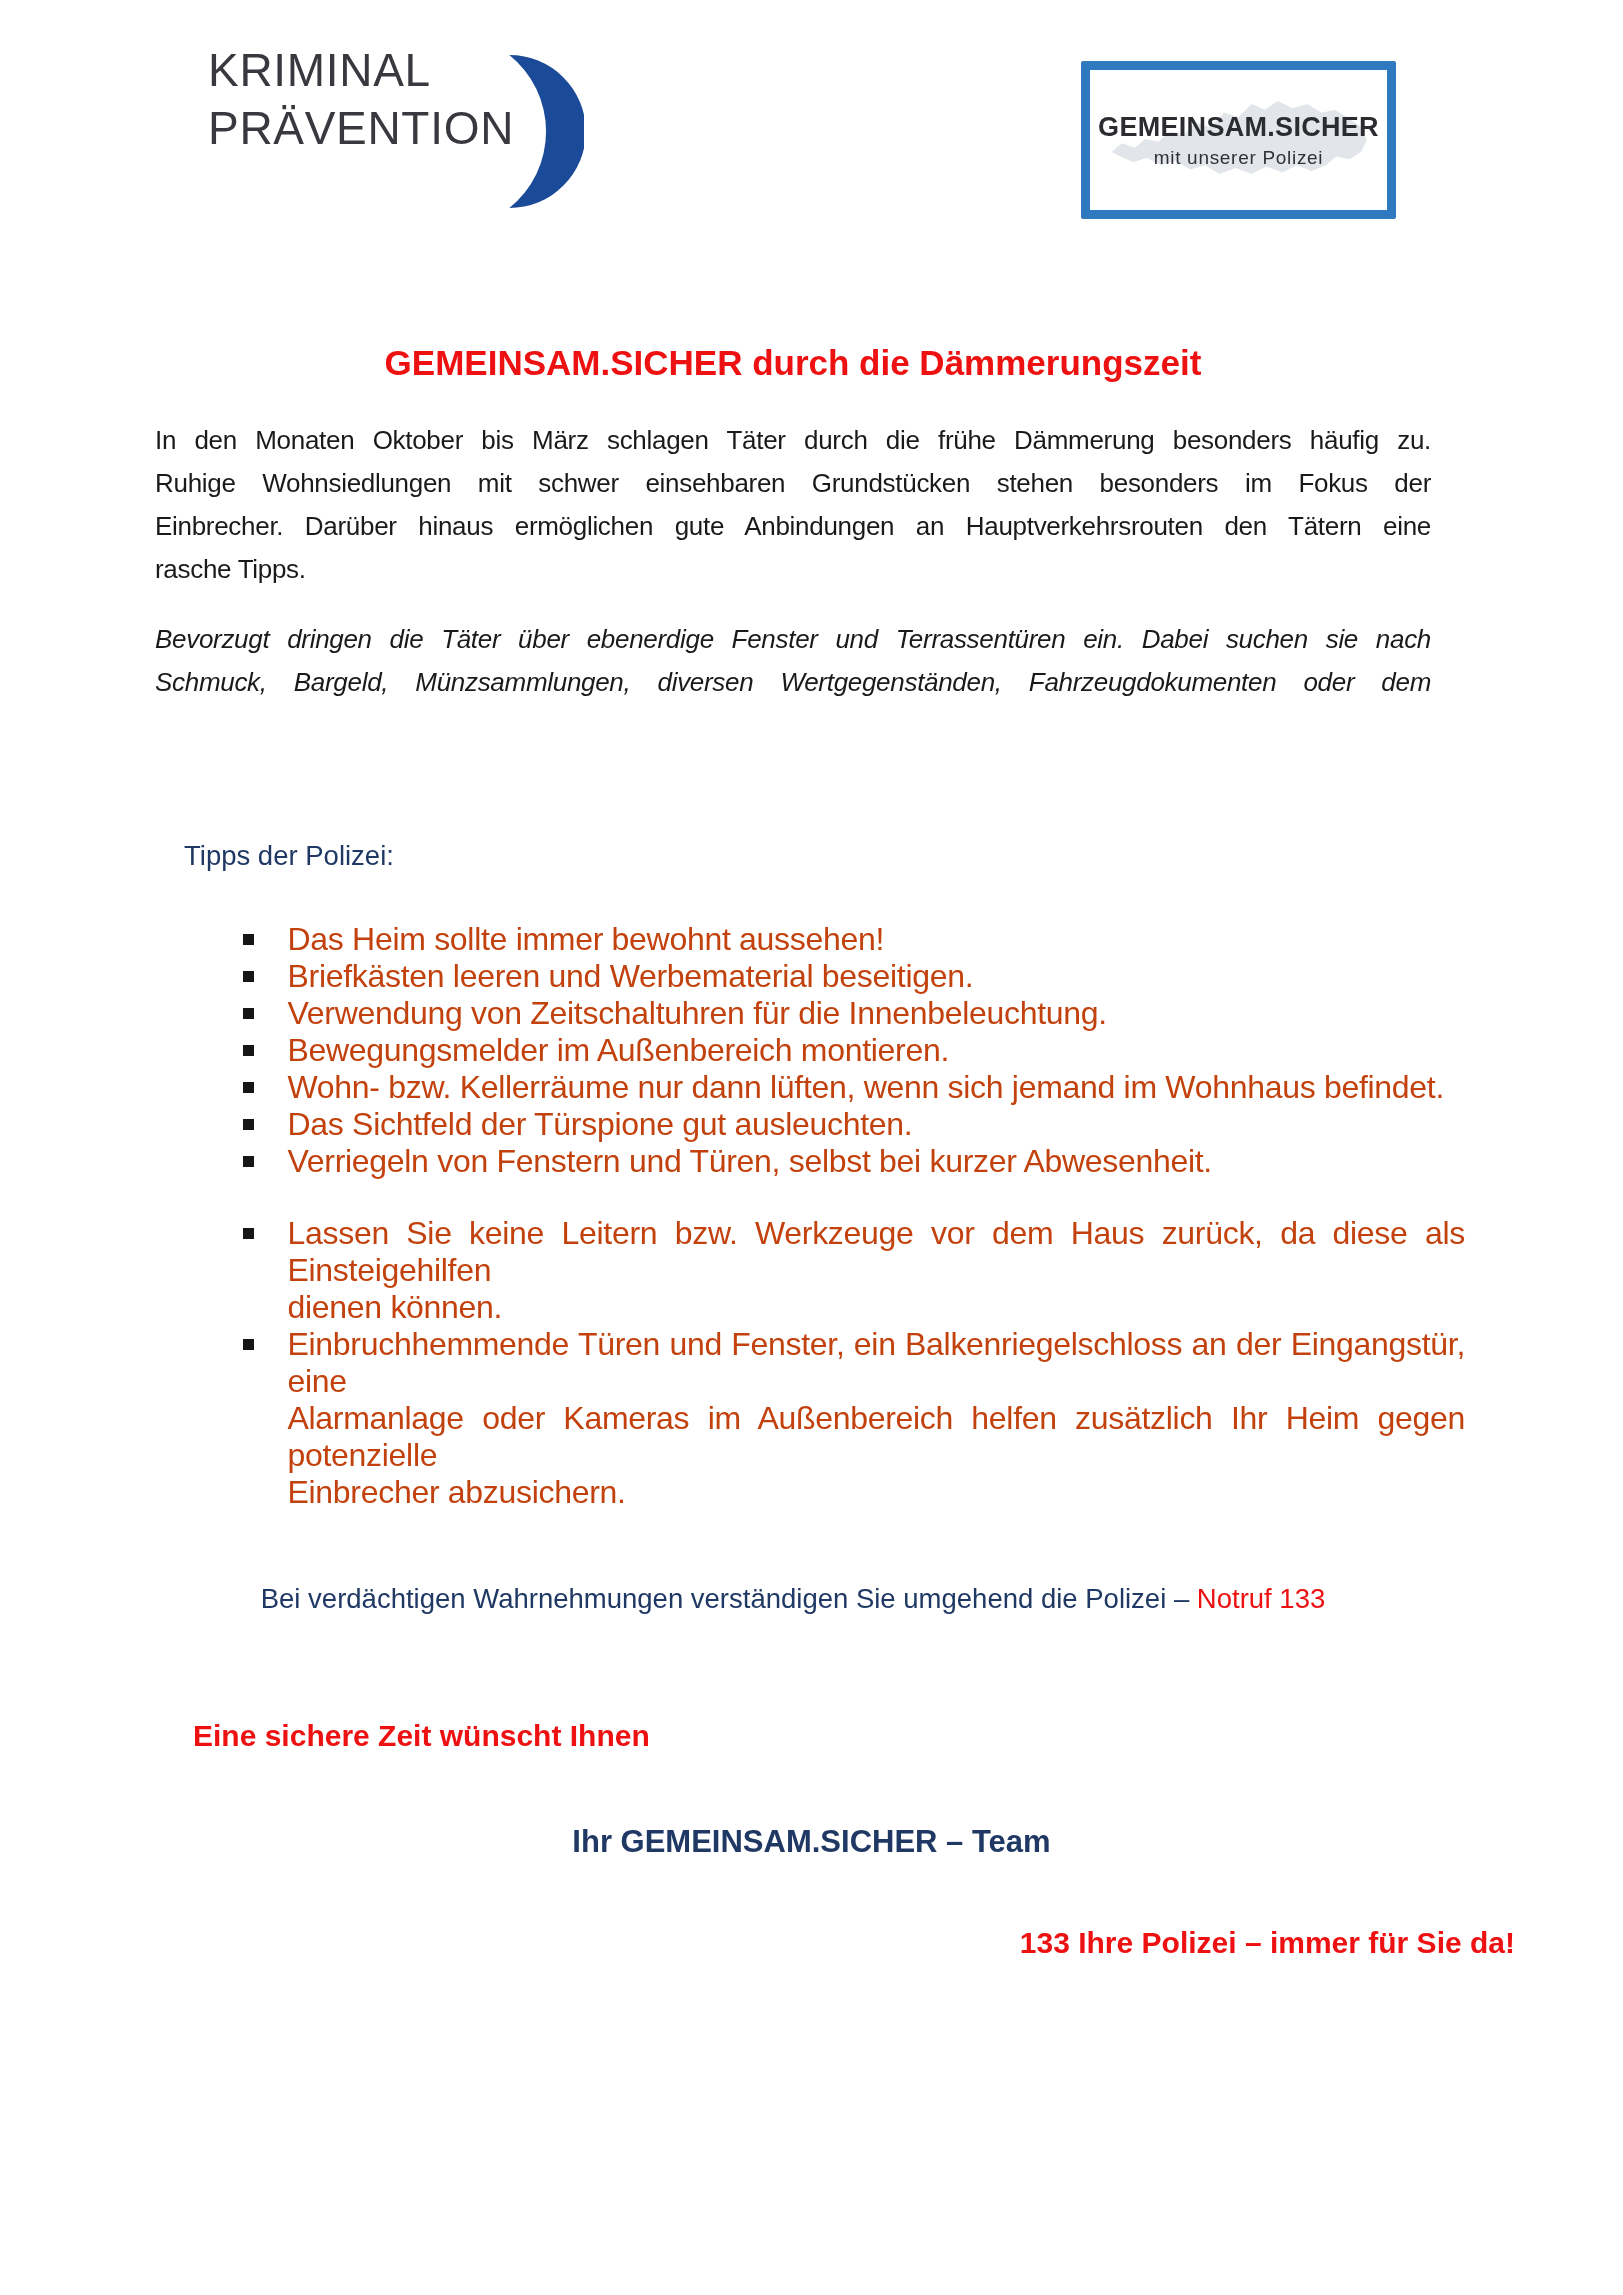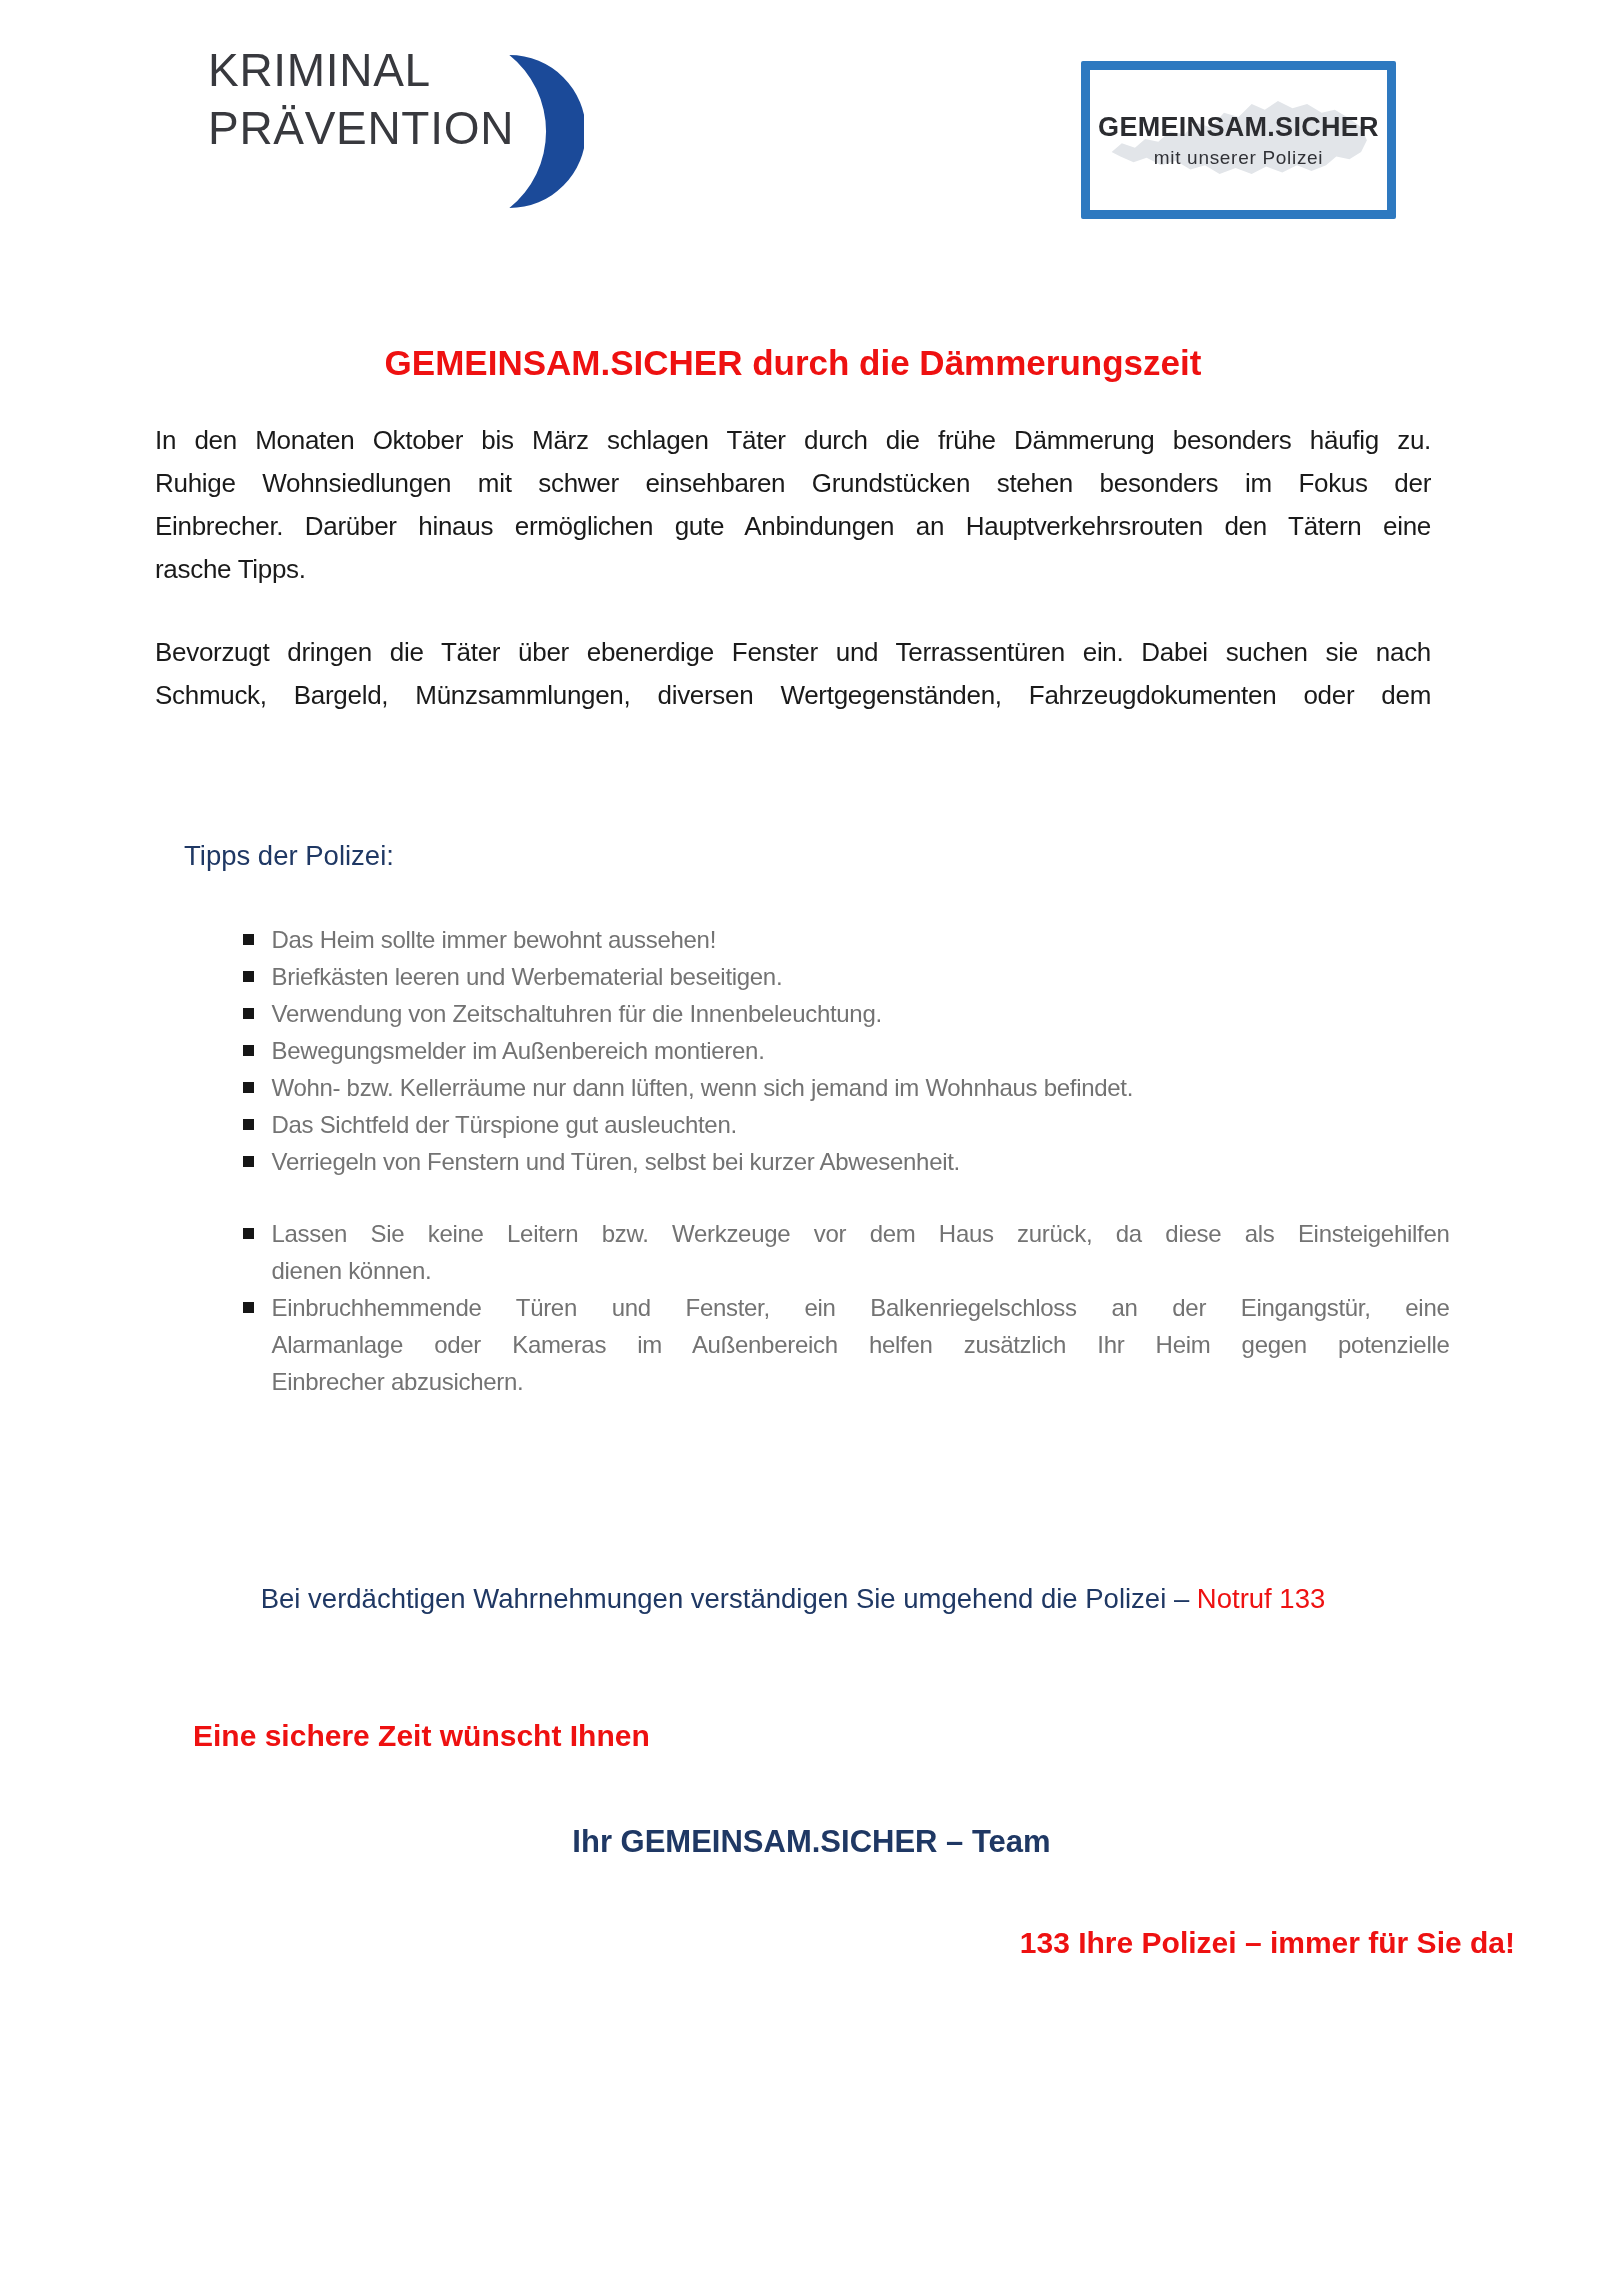--- a/index.html
+++ b/index.html
@@ -34,38 +34,38 @@
     position:absolute; left:155px; width:1276px; top:343px;
     text-align:center; font-size:35px; font-weight:bold; color:#ee1111;
   }
 
   
   .para {
     position:absolute; left:155px; width:1276px;
     font-size:26px; line-height:43px; letter-spacing:-0.3px; color:#1a1a1a;
   }
   .para-1 { top:419px; }
-  .para-2 { top:631px; }
+  .para-2 { top:618px;font-style:italic; }
   .jline { text-align:justify; text-align-last:justify; text-justify:inter-word; }
 
   
   .tips-heading {
     position:absolute; left:184px; top:840px;
     font-size:27.5px; color:#1f3864;
     text-decoration-thickness:2px; text-underline-offset:5.9px;
   }
   .tips-list { position:absolute; left:243px; top:921px; width:1222px; }
   .tip { display:flex; }
   .tip-gap { margin-top:35px; }
   .tip .sq {
     flex:none; width:10.5px; height:10.5px; background:#161616; margin-top:13px;
   }
   .tip .tip-text {
-    margin-left:18px; width:1178px;
-    font-size:24px; line-height:37px; letter-spacing:-0.3px; color:#737373;
+    margin-left:34px; width:1178px;
+    font-size:32px; line-height:37px; letter-spacing:-0.3px; color:#c2410c;
   }
 
   
   .notice {
     position:absolute; left:155px; width:1276px; top:1583px;
     text-align:center; font-size:27.5px; color:#1f3864;
   }
   .notice span { white-space:pre-wrap; }
   .notice .hl { color:#ee1111; }
 

